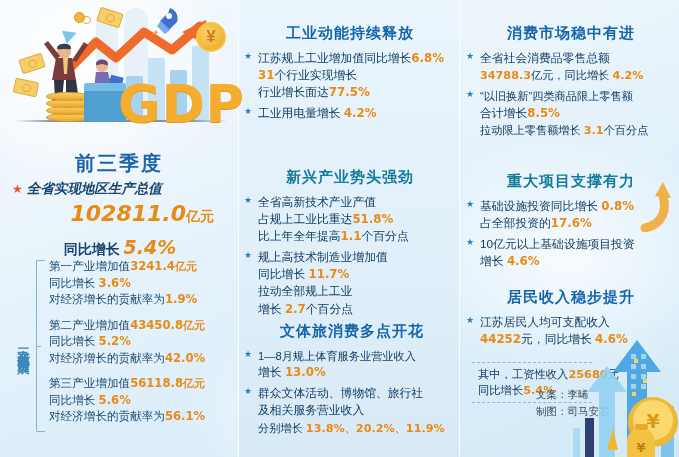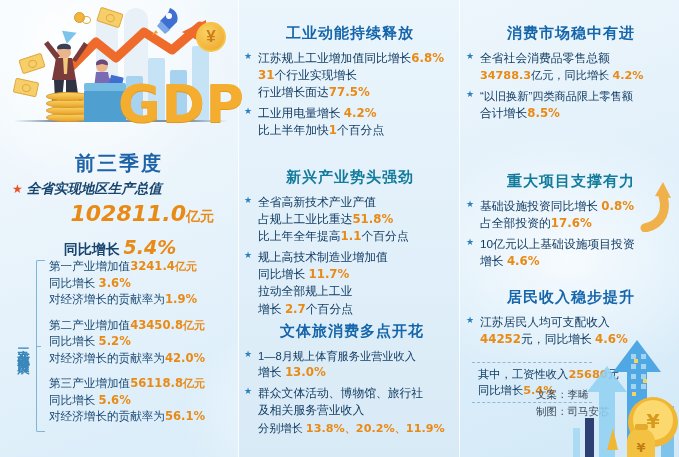--- a/index.html
+++ b/index.html
@@ -242,21 +242,20 @@
     <h3>工业动能持续释放</h3>
     <div class="bul">
       <span class="st">★</span>
       <p><span>江苏规上工业增加值同比增长</span><span class="num">6.8%</span></p>
       <p><span class="num">31</span><span>个行业实现增长</span></p>
       <p><span>行业增长面达</span><span class="num">77.5%</span></p>
     </div>
     <div class="bul">
       <span class="st">★</span>
       <p><span>工业用电量增长</span> <span class="num">4.2%</span></p>
-      <p><span>比上半年加快</span><span class="num">1</span><span>个百分点</span></p>
     </div>
   </div>
 
   <div class="sec" style="left:244px;top:168px;width:212px">
     <h3 class="teal">新兴产业势头强劲</h3>
     <div class="bul">
       <span class="st">★</span>
       <p>全省高新技术产业产值</p>
       <p><span>占规上工业比重达</span><span class="num">51.8%</span></p>
       <p><span>比上年全年提高</span><span class="num">1.1</span><span>个百分点</span></p>
@@ -289,20 +288,21 @@
     <h3>消费市场稳中有进</h3>
     <div class="bul">
       <span class="st">★</span>
       <p>全省社会消费品零售总额</p>
       <p style="font-size:11.2px"><span class="num">34788.3</span><span>亿元，同比增长</span> <span class="num">4.2%</span></p>
     </div>
     <div class="bul">
       <span class="st">★</span>
       <p style="font-size:11.2px">“以旧换新”四类商品限上零售额</p>
       <p><span>合计增长</span><span class="num">8.5%</span></p>
+      <p style="font-size:11.2px"><span>拉动限上零售额增长</span> <span class="num">3.1</span><span>个百分点</span></p>
     </div>
   </div>
 
   <div class="sec" style="left:466px;top:172px;width:210px">
     <h3 class="teal">重大项目支撑有力</h3>
     <div class="bul">
       <span class="st">★</span>
       <p><span>基础设施投资同比增长</span> <span class="num">0.8%</span></p>
       <p><span>占全部投资的</span><span class="num">17.6%</span></p>
     </div>

